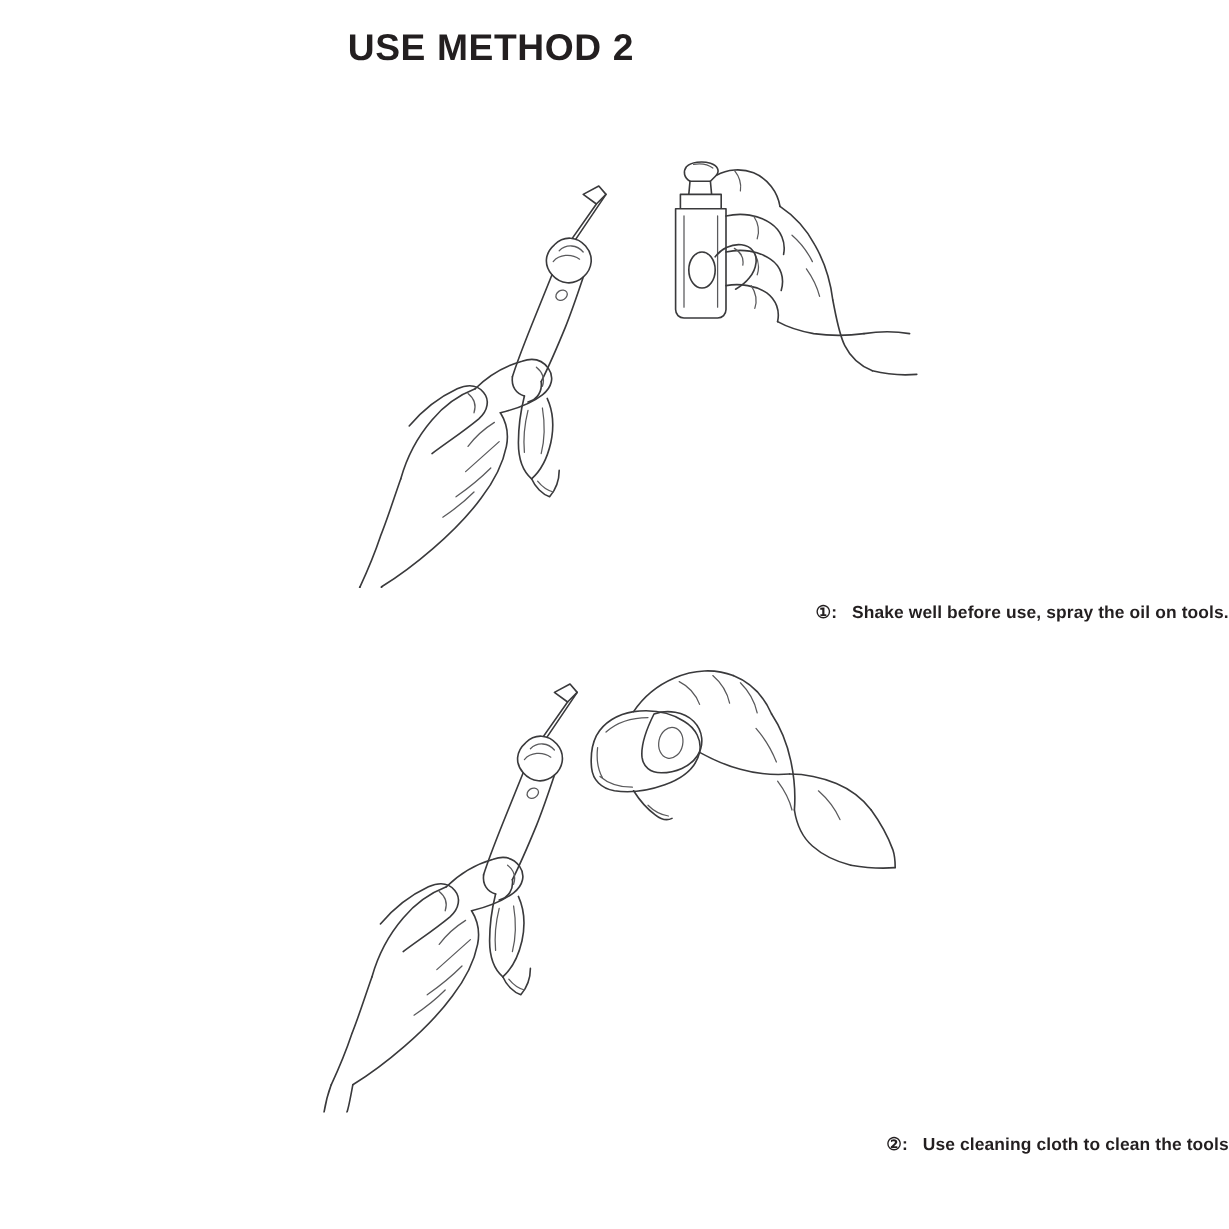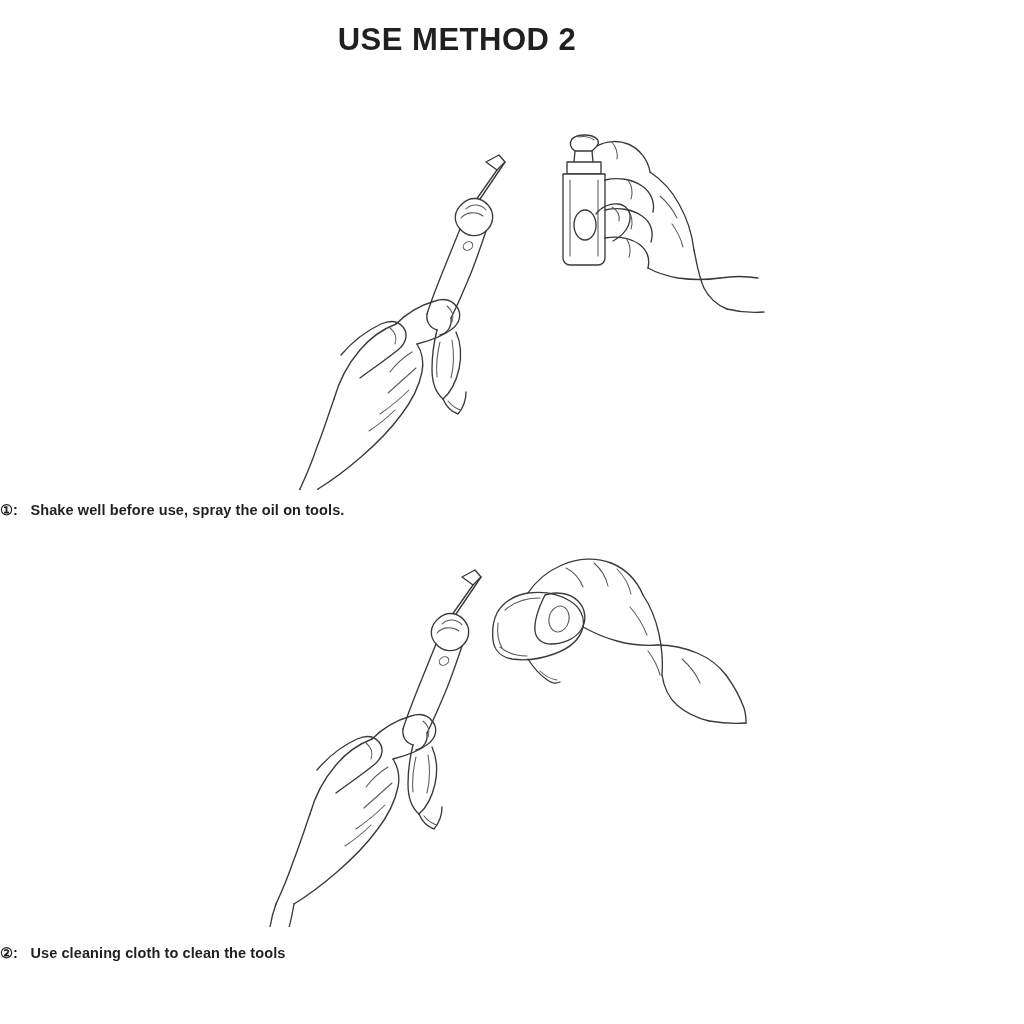--- a/index.html
+++ b/index.html
@@ -26,21 +26,20 @@
   .title {
     position: absolute;
     top: 22px;
     left: 0;
     width: 818px;
     text-align: center;
     font-size: 31px;
     font-weight: bold;
     letter-spacing: 0.5px;
     color: #231f20;
-    padding-left: 48px;
   }
 
   .panel {
     position: absolute;
     left: 0;
     width: 1024px;
   }
 
   .panel-art {
     position: relative;
@@ -49,21 +48,21 @@
   }
 
   .panel-art svg {
     display: block;
     width: 1024px;
     height: 380px;
   }
 
   .caption {
     width: 1024px;
-    text-align: left;
+    text-align: right;
     font-size: 14.5px;
     font-weight: bold;
     color: #231f20;
     letter-spacing: 0.1px;
   }
 
   .caption .marker {
     font-weight: bold;
   }
 

